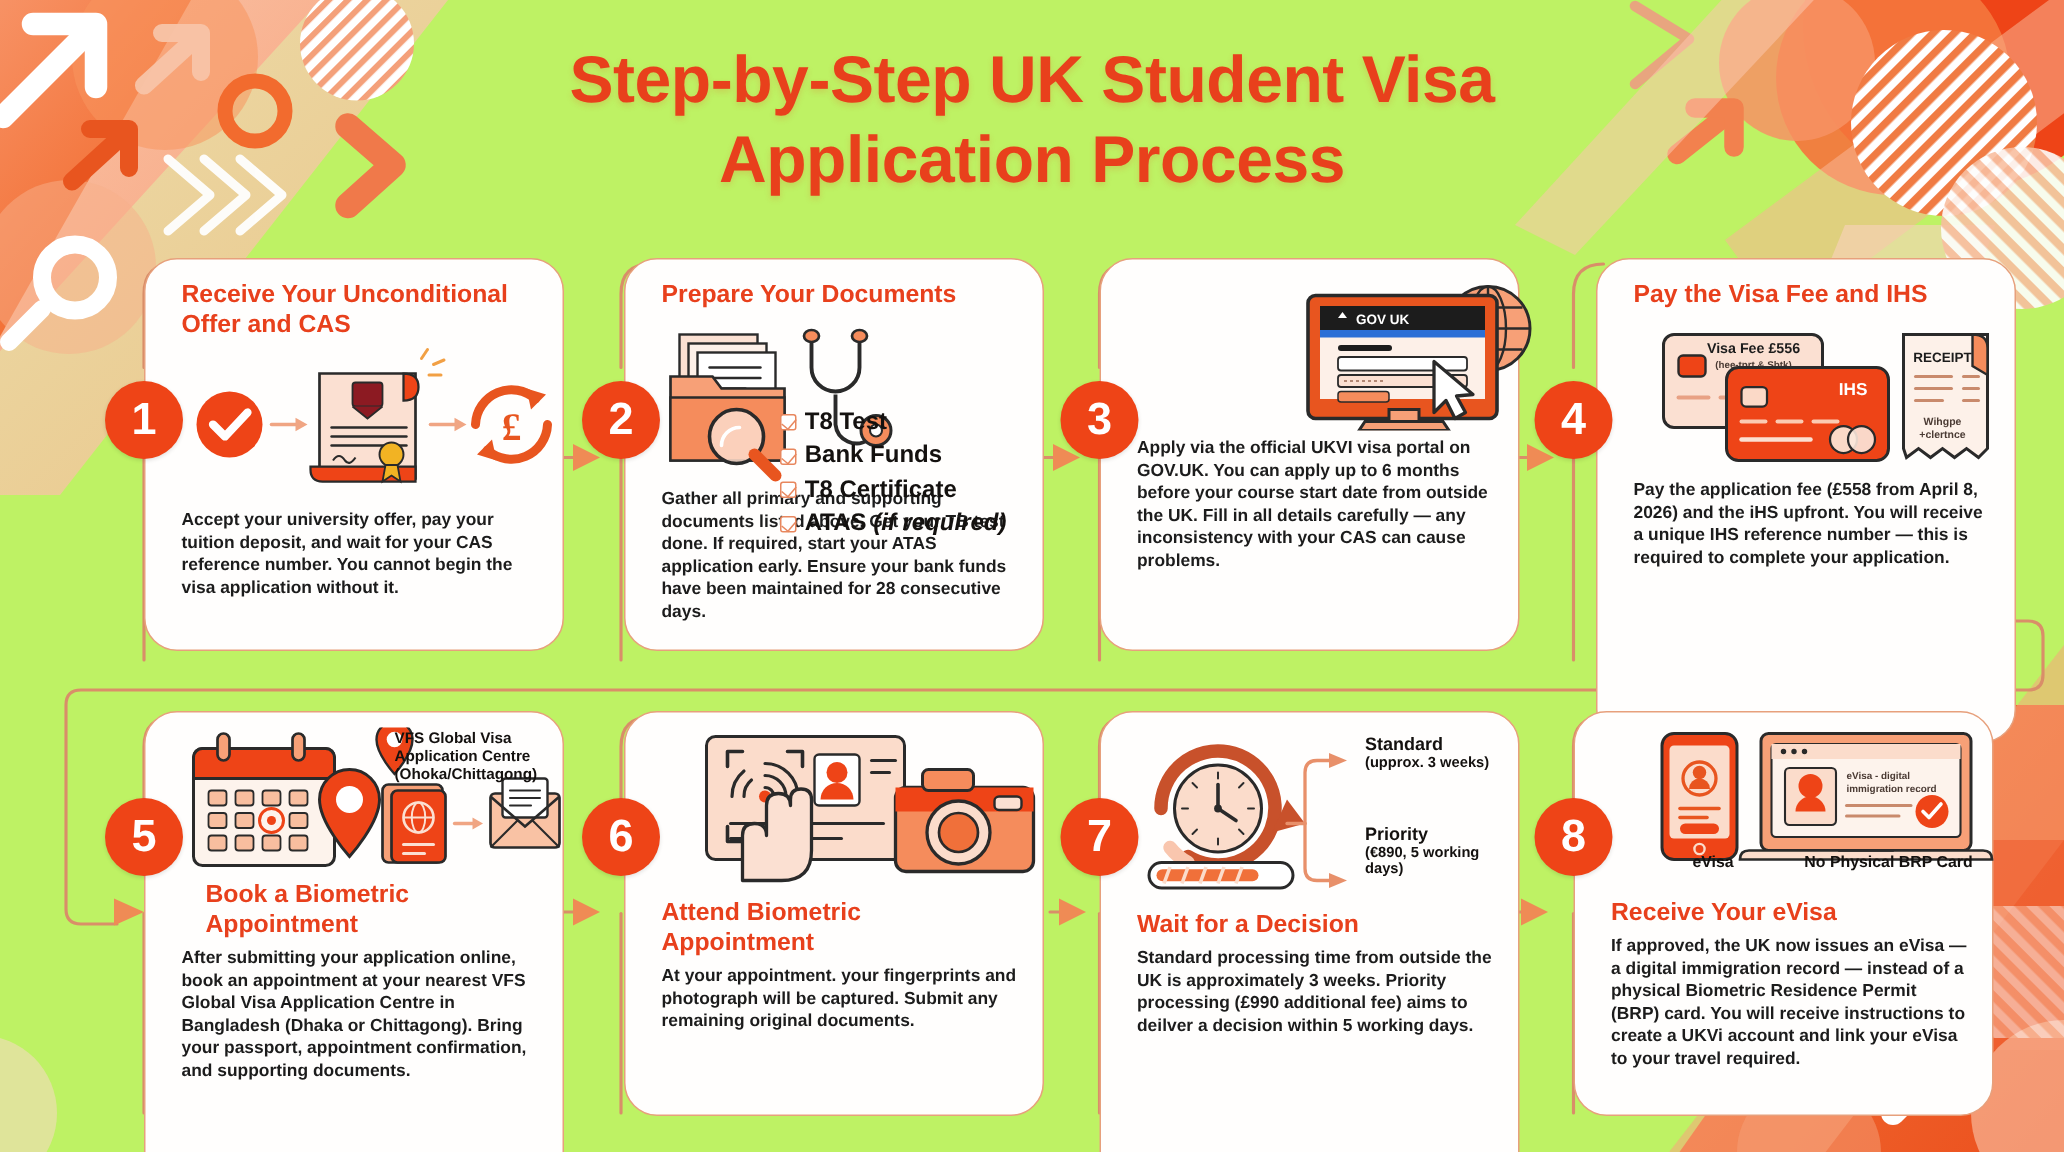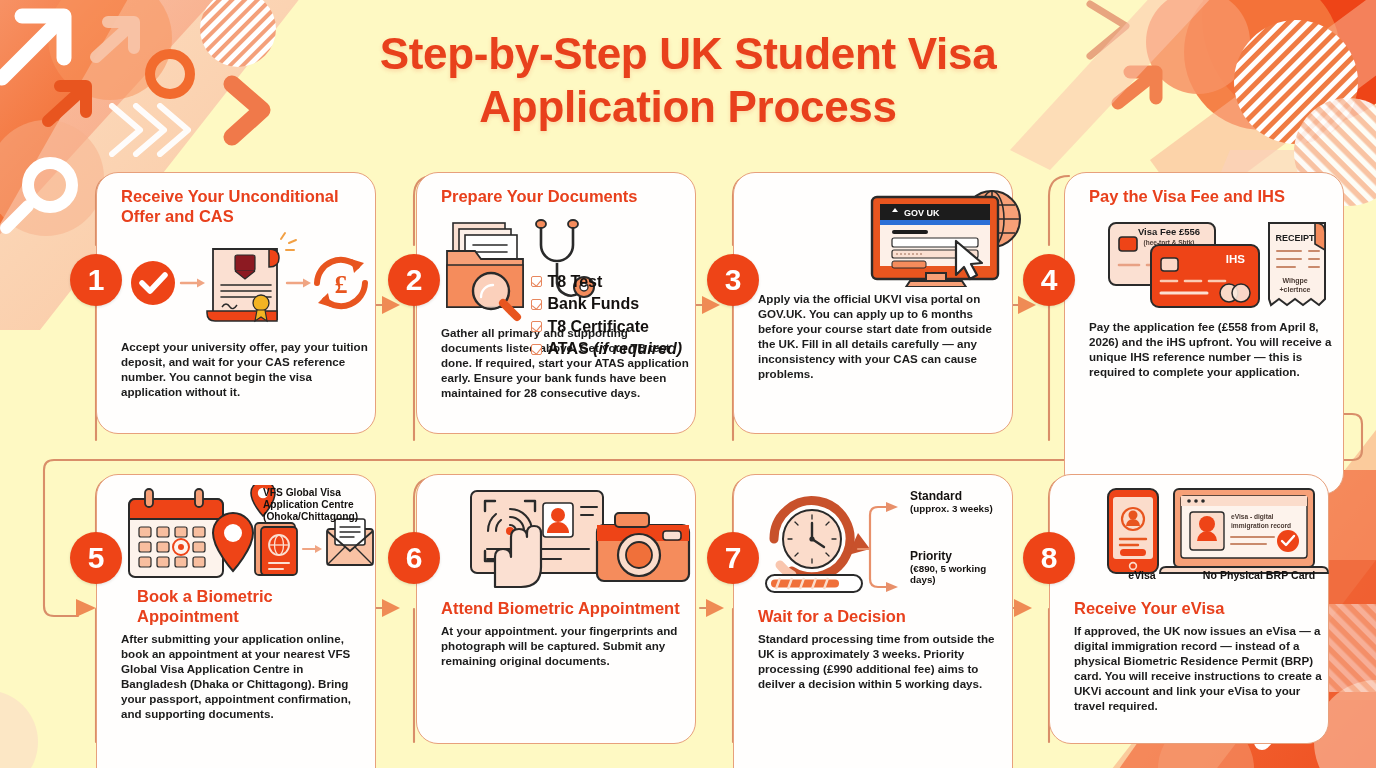--- a/index.html
+++ b/index.html
@@ -5,21 +5,21 @@
   * { box-sizing: border-box; margin: 0; padding: 0; }
   html, body {
     width: 1376px; height: 768px;
     overflow: hidden;
     background: #ffffff;
     font-family: "Liberation Sans", sans-serif;
   }
   #stage {
     position: relative;
     width: 1376px; height: 768px;
-    background: #fef9c3;
+    background: #bef264;
     overflow: hidden;
     text-decoration: underline;
   }
   #bg-svg { position:absolute; left:0; top:0; width:1376px; height:768px; }
 
   
   #title {
     position: absolute;
     left: 0; top: 28px; width: 1376px;
     text-align: center;
@@ -34,21 +34,21 @@
 
   
   #connectors { position:absolute; left:0; top:0; width:1376px; height:768px; }
 
   
   .card {
     position: absolute;
     background: #fffefd;
     border: 1.6px solid #E7A07C;
     border-radius: 22px;
-    padding: 14px 5px 12px 24px;
+    padding: 14px 16px 12px 24px;
   }
   .card-title {
     color: #E8401C;
     font-weight: bold;
     font-size: 16.5px;
     line-height: 1.2;
     margin-bottom: 4px;
   }
   .card-body {
     color: #1c1c1c;

